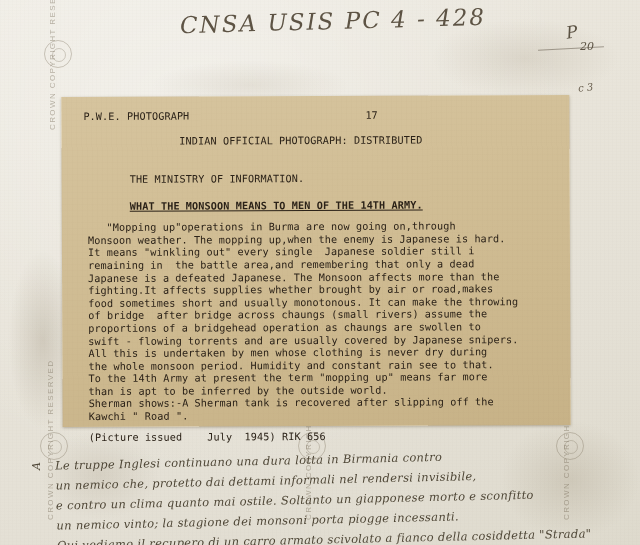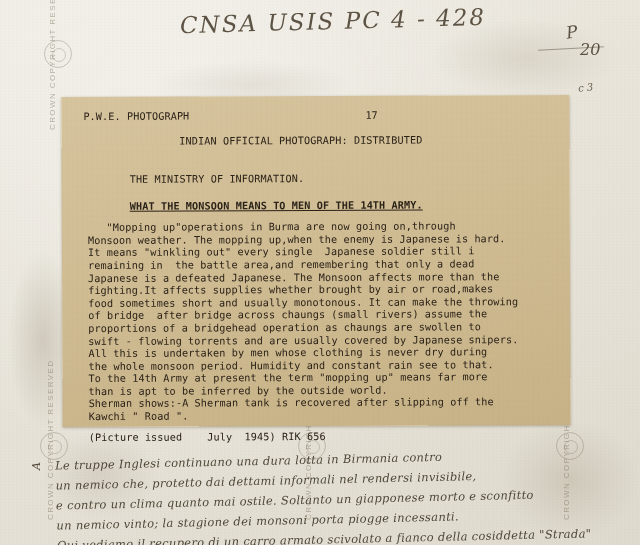--- a/index.html
+++ b/index.html
@@ -148,21 +148,21 @@
   #hw-right-mark {
     left: 566px;
     top: 22px;
     font-size: 17px;
     color: #5b5243;
     transform: rotate(-8deg);
   }
   #hw-right-num {
     left: 580px;
     top: 40px;
-    font-size: 16px;
+    font-size: 11px;
     color: #5b5243;
   }
   #hw-right-small {
     left: 578px;
     top: 82px;
     font-size: 10px;
     color: #6a6050;
     transform: rotate(-6deg);
   }
   .hw-ital-line {

